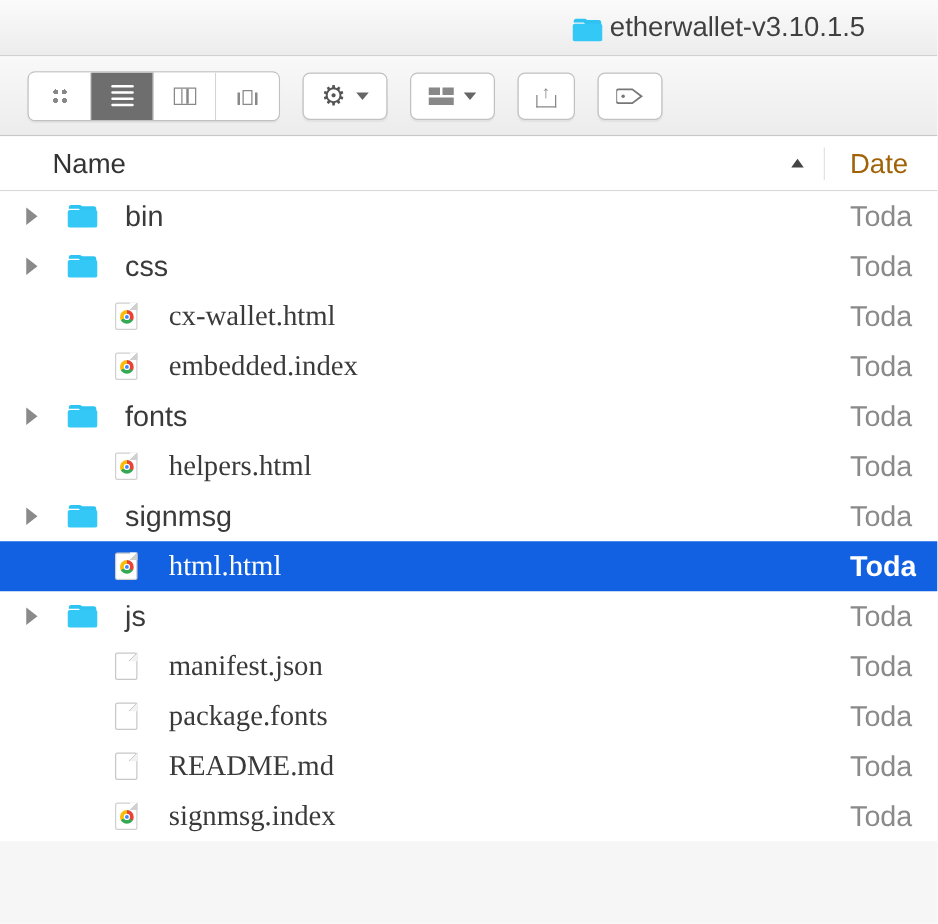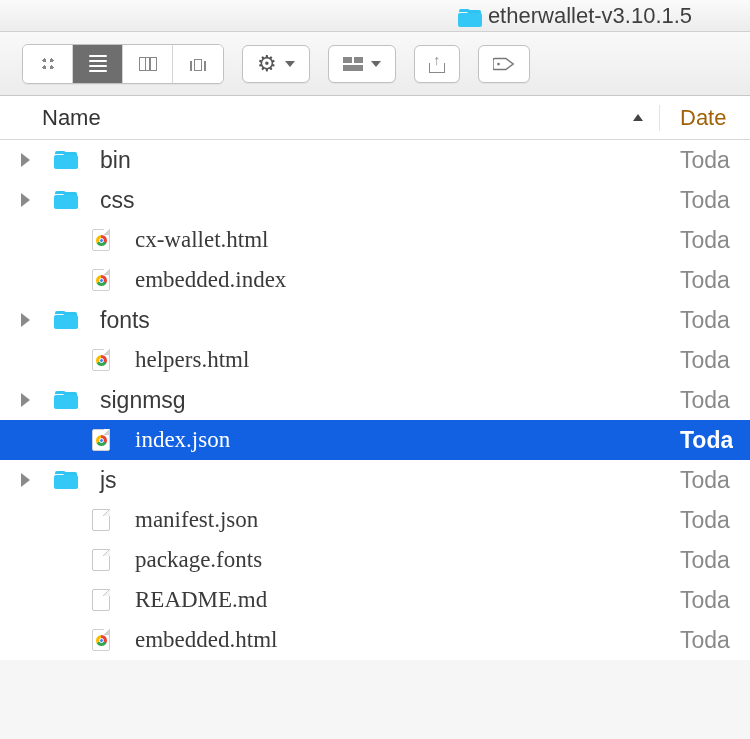--- a/index.html
+++ b/index.html
@@ -5,21 +5,21 @@
   * { box-sizing: border-box; margin: 0; padding: 0; }
   html, body { width: 750px; height: 739px; overflow: hidden; }
   body {
     font-family: -apple-system, "Helvetica Neue", Helvetica, Arial, sans-serif;
     background: #f6f6f6;
     color: #3a3a3a;
   }
 
   
   .titlebar {
-    height: 32px;
+    height: 45px;
     background: linear-gradient(#fbfbfb,#ececec);
     border-bottom: 1px solid #d0d0d0;
     display: flex;
     align-items: center;
     justify-content: center;
     padding-left: 400px;
     gap: 8px;
   }
   .titlebar .folder-ico {
     width: 22px; height: 16px;
@@ -372,21 +372,21 @@
       <div class="c-name">
         <span class="disclosure">
           <span class="tri-right"></span>
         </span>
         <span style="display: inline-block; width: 18px;"></span>
         <span class="fico">
           <span class="html-ico">
             <span class="chrome-dot"></span>
           </span>
         </span>
-        <span class="fname">index.json</span>
+        <span class="fname">html.html</span>
       </div>
       <div class="c-date"><span>Toda</span></div>
     </div>
     <div class="row" data-indent="0">
       <div class="c-name">
         <span class="disclosure show">
           <span class="tri-right"></span>
         </span>
         <span class="fico">
           <svg viewBox="0 0 24 18" class="folder-svg">
@@ -441,17 +441,17 @@
       <div class="c-name">
         <span class="disclosure">
           <span class="tri-right"></span>
         </span>
         <span style="display: inline-block; width: 18px;"></span>
         <span class="fico">
           <span class="html-ico">
             <span class="chrome-dot"></span>
           </span>
         </span>
-        <span class="fname">embedded.html</span>
+        <span class="fname">signmsg.index</span>
       </div>
       <div class="c-date"><span>Toda</span></div>
     </div>
   </div>
 
 </body></html>

